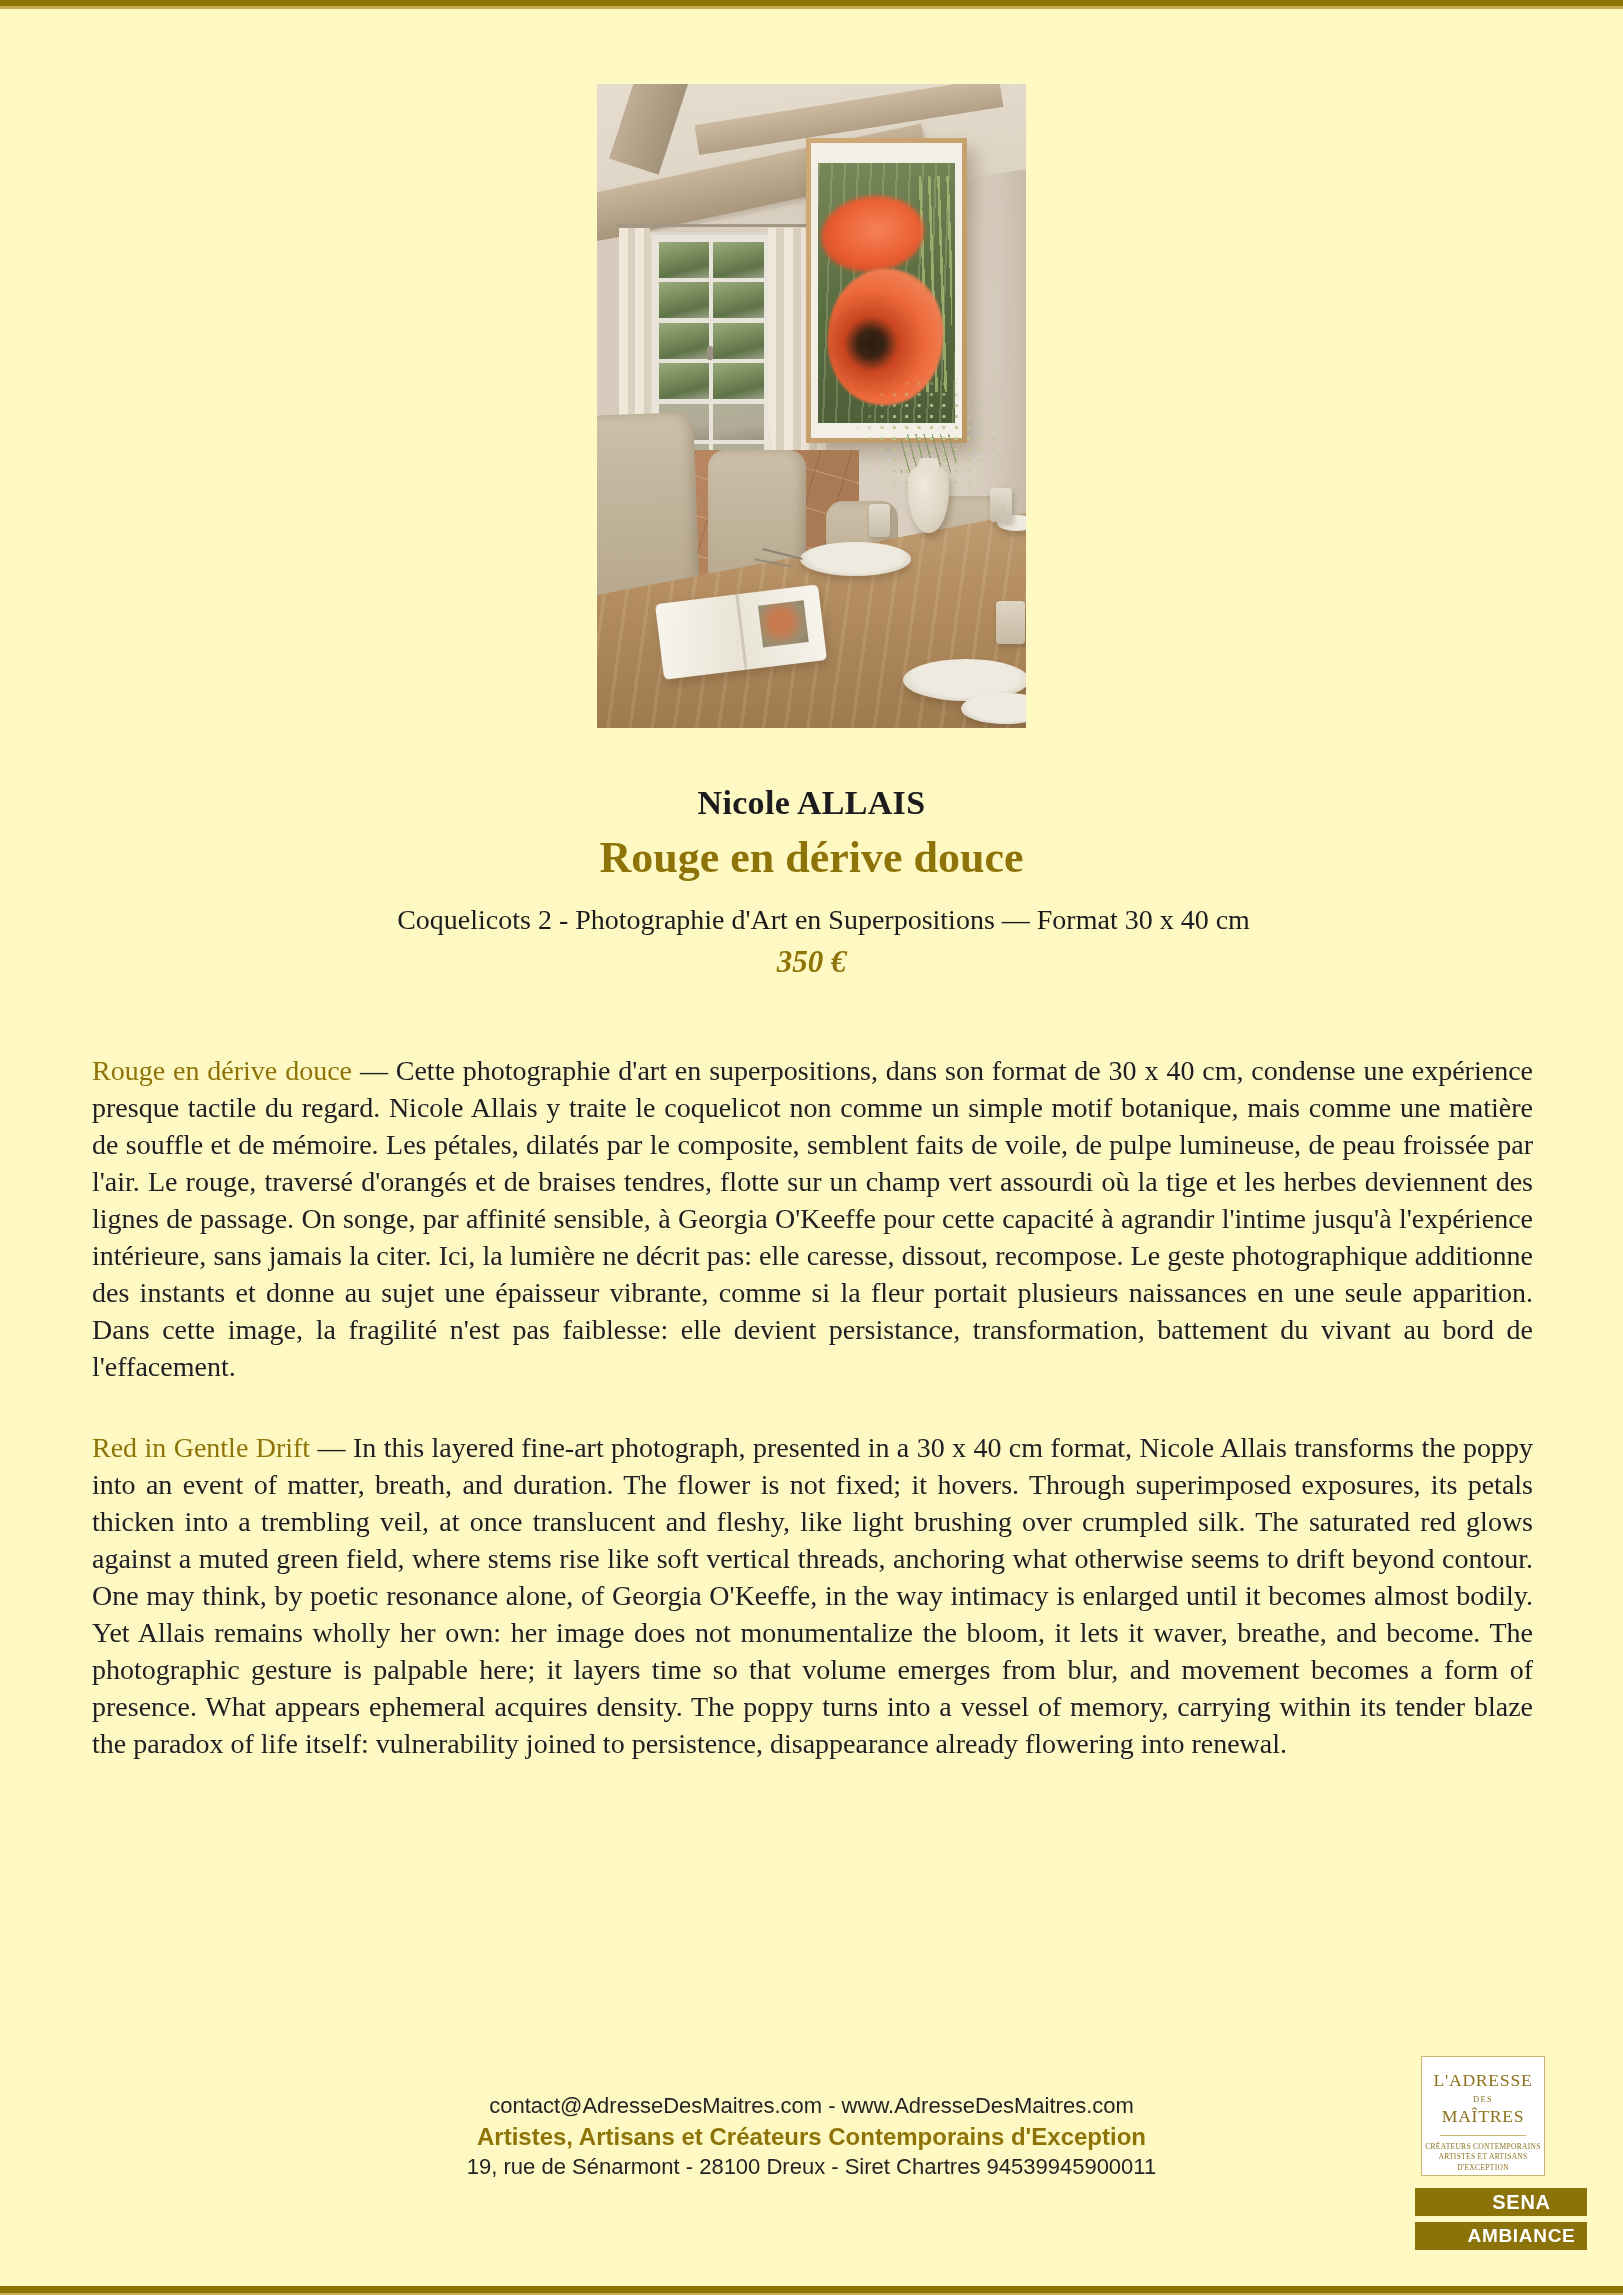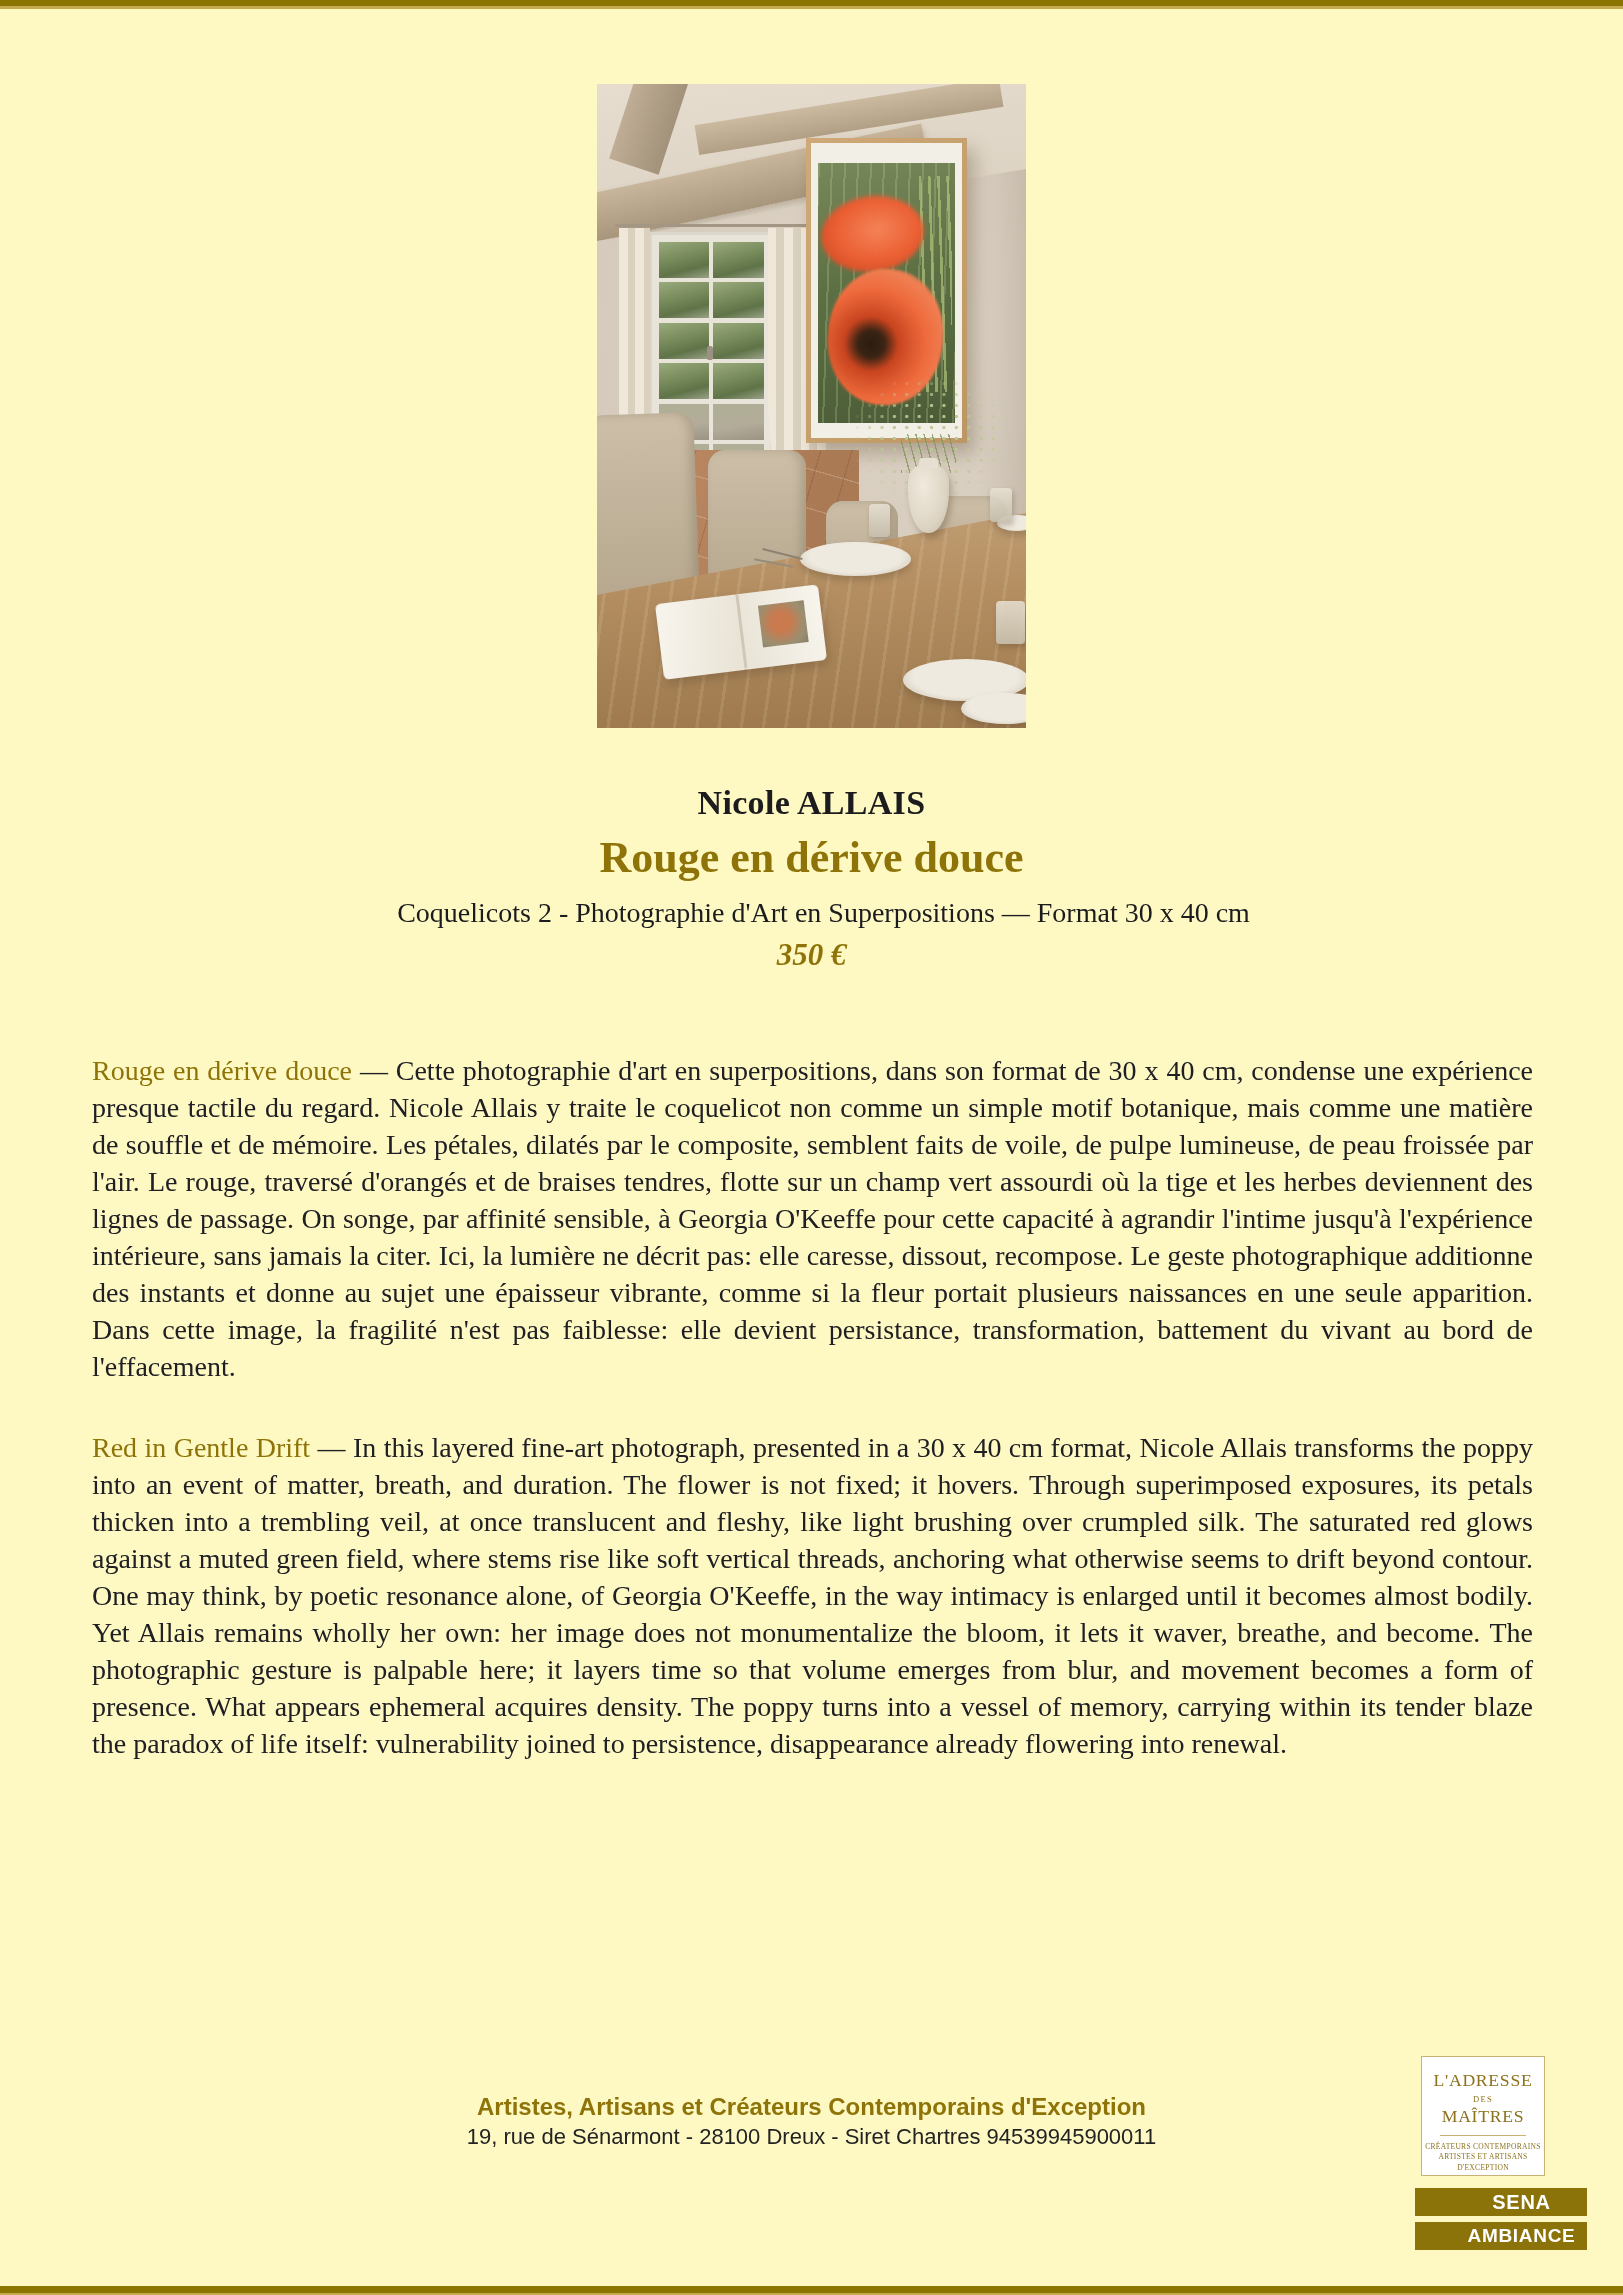--- a/index.html
+++ b/index.html
@@ -105,21 +105,21 @@
   .book .pg{top:0;width:82px;height:76px;}
   .pg-l{left:0;background:linear-gradient(100deg,#f8f5ee 0%,#e9e4d6 90%);border-radius:5.2px 1.3px 1.3px 5.2px;}
   .pg-r{left:82px;background:linear-gradient(260deg,#f8f5ee 0%,#eae5d8 90%);border-radius:1.3px 5.2px 5.2px 1.3px;}
   .pg-img{left:102px;top:14.4px;width:46px;height:42px;background:radial-gradient(circle at 45% 45%,#c97a4e 0 28%,#9a8f72 70%,#8a8068 100%);}
   .spine{left:81px;top:1.3px;width:2.6px;height:73px;background:#cfc8b8;}
 
   
   .title-block{position:absolute;left:0;right:0;top:783px;text-align:center;color:#1c1c1e;}
   .artist{font-weight:bold;font-size:34px;line-height:39px;letter-spacing:0.3px;}
   .title{font-weight:bold;font-size:44px;line-height:56px;color:#8E7408;margin:7.9px 0 0 0;}
-  .subtitle{font-size:28px;line-height:37px;margin-top:8px;padding-left:24px;}
+  .subtitle{font-size:28px;line-height:37px;margin-top:15px;padding-left:24px;}
   .price{font-weight:bold;font-size:31px;line-height:38px;color:#8E7408;margin-top:5.2px;font-style:italic;}
 
   
   .body-text{position:absolute;left:92px;top:1052px;width:1441px;
              font-size:28px;line-height:37px;text-align:justify;color:#202024;}
   .body-text p{margin:0 0 44px 0;}
   .lead{color:#8E7408;}
 
   
   .footer{position:absolute;left:0;right:0;top:2091px;text-align:center;font-family:"Liberation Sans", sans-serif;}
@@ -218,20 +218,21 @@
     <div class="subtitle">Coquelicots 2 - Photographie d'Art en Superpositions — Format 30 x 40 cm</div>
     <div class="price">350 €</div>
   </div>
 
   <div class="body-text">
     <p><span class="lead">Rouge en dérive douce</span><span> — Cette photographie d'art en superpositions, dans son format de 30 x 40 cm, condense une expérience presque tactile du regard. Nicole Allais y traite le coquelicot non comme un simple motif botanique, mais comme une matière de souffle et de mémoire. Les pétales, dilatés par le composite, semblent faits de voile, de pulpe lumineuse, de peau froissée par l'air. Le rouge, traversé d'orangés et de braises tendres, flotte sur un champ vert assourdi où la tige et les herbes deviennent des lignes de passage. On songe, par affinité sensible, à Georgia O'Keeffe pour cette capacité à agrandir l'intime jusqu'à l'expérience intérieure, sans jamais la citer. Ici, la lumière ne décrit pas: elle caresse, dissout, recompose. Le geste photographique additionne des instants et donne au sujet une épaisseur vibrante, comme si la fleur portait plusieurs naissances en une seule apparition. Dans cette image, la fragilité n'est pas faiblesse: elle devient persistance, transformation, battement du vivant au bord de l'effacement.</span></p>
     <p><span class="lead">Red in Gentle Drift</span><span> — In this layered fine-art photograph, presented in a 30 x 40 cm format, Nicole Allais transforms the poppy into an event of matter, breath, and duration. The flower is not fixed; it hovers. Through superimposed exposures, its petals thicken into a trembling veil, at once translucent and fleshy, like light brushing over crumpled silk. The saturated red glows against a muted green field, where stems rise like soft vertical threads, anchoring what otherwise seems to drift beyond contour. One may think, by poetic resonance alone, of Georgia O'Keeffe, in the way intimacy is enlarged until it becomes almost bodily. Yet Allais remains wholly her own: her image does not monumentalize the bloom, it lets it waver, breathe, and become. The photographic gesture is palpable here; it layers time so that volume emerges from blur, and movement becomes a form of presence. What appears ephemeral acquires density. The poppy turns into a vessel of memory, carrying within its tender blaze the paradox of life itself: vulnerability joined to persistence, disappearance already flowering into renewal.</span></p>
   </div>
 
   <div class="footer">
+    <div class="f-reg">contact@AdresseDesMaitres.com - www.AdresseDesMaitres.com</div>
     <div class="f-bold">Artistes, Artisans et Créateurs Contemporains d'Exception</div>
     <div class="f-reg">19, rue de Sénarmont - 28100 Dreux - Siret Chartres 94539945900011</div>
   </div>
 
   <div class="logo-box">
     <div class="lg1">L'ADRESSE</div>
     <div class="lg2">DES</div>
     <div class="lg3">MAÎTRES</div>
     <div class="lg-rule"></div>
     <div class="lg-small">CRÉATEURS CONTEMPORAINS</div>

